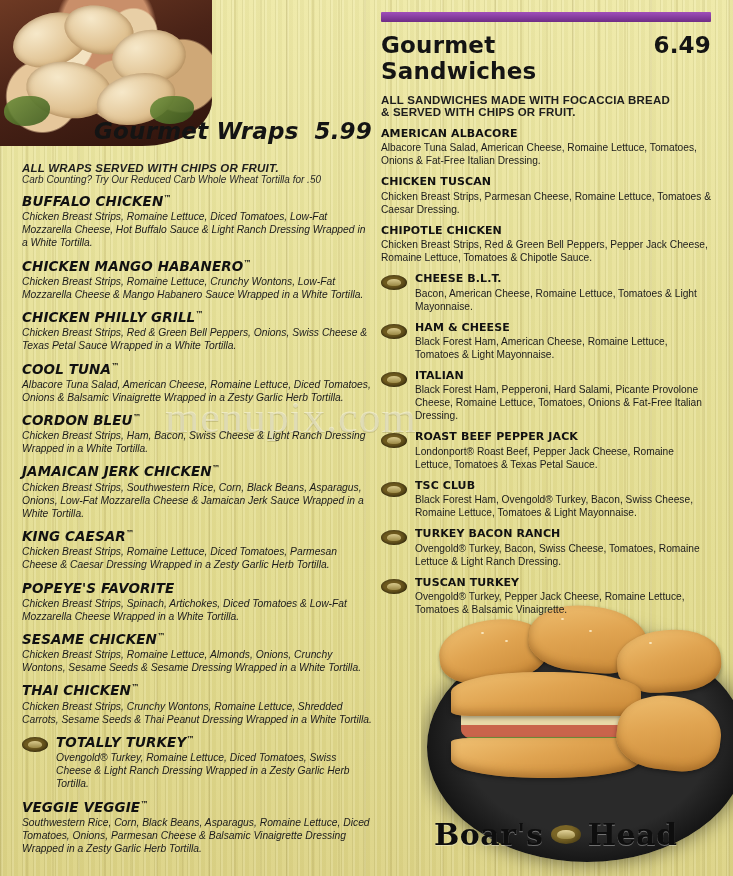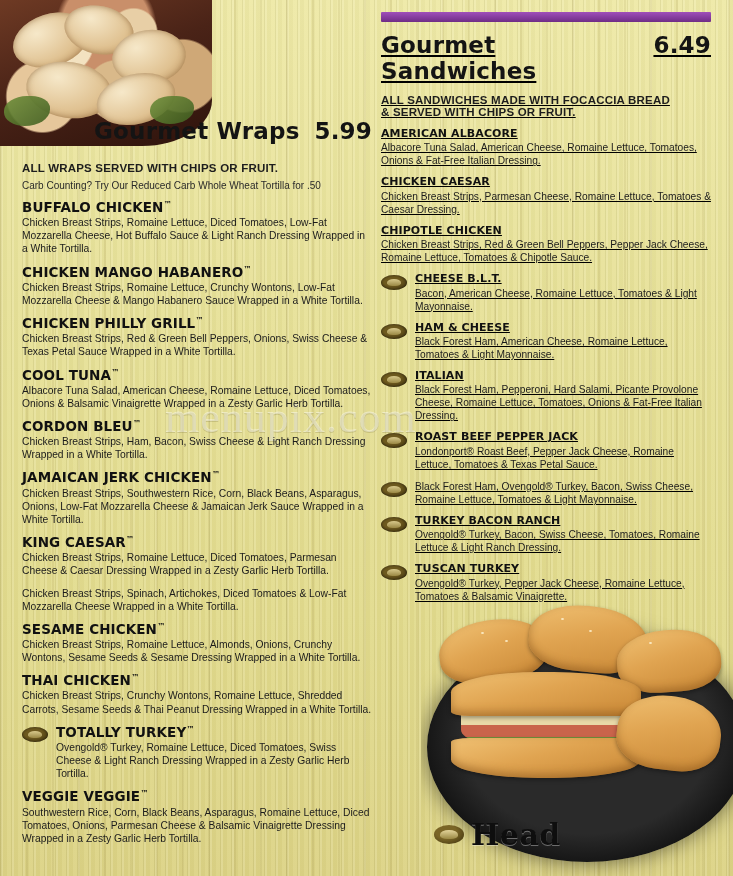--- a/index.html
+++ b/index.html
@@ -18,21 +18,21 @@
         rgba(255,255,255,0.12) 1px, rgba(255,255,255,0.12) 3px,
         rgba(0,0,0,0.02) 3px, rgba(0,0,0,0.02) 7px,
         rgba(255,255,255,0.05) 7px, rgba(255,255,255,0.05) 11px),
       repeating-linear-gradient(90deg,
         rgba(120,100,30,0.10) 0px, rgba(120,100,30,0.10) 2px,
         rgba(255,255,255,0) 2px, rgba(255,255,255,0) 26px),
       linear-gradient(180deg,#eee9a6 0%, #e7e198 35%, #e2db8d 70%, #dcd385 100%);
     overflow:hidden;
   }
   .col{position:absolute;top:0;}
-  .left{left:22px;width:350px;}
+  .left{left:22px;width:350px;font-style:italic;}
   .right{left:381px;width:330px;}
 
   
   #wrap-photo{
     position:absolute;left:0;top:0;width:212px;height:146px;
     border-bottom-right-radius:70px 46px;
     background:
       radial-gradient(circle at 30% 30%, #f3e2c0 0 16%, rgba(243,226,192,0) 17%),
       radial-gradient(circle at 63% 22%, #e8cfa6 0 13%, rgba(232,207,166,0) 14%),
       radial-gradient(circle at 20% 66%, #e6c79b 0 18%, rgba(230,199,155,0) 19%),
@@ -182,21 +182,21 @@
   </div>
 
   <div id="watermark">menupix.com</div>
 
   <div class="col left" style="top:118px;">
     <div class="section-title" style="padding-left:72px;">
       <span>Gourmet Wraps</span>
       <span class="price">5.99</span>
     </div>
     <div class="sub-note" style="margin-top:18px;">ALL WRAPS SERVED WITH CHIPS OR FRUIT.</div>
-    <div class="carb-note" style="margin-top:6px;margin-bottom:9px;">Carb Counting? Try Our Reduced Carb Whole Wheat Tortilla for .50</div>
+    <div class="carb-note" style="margin-bottom:9px;">Carb Counting? Try Our Reduced Carb Whole Wheat Tortilla for .50</div>
 
     <div id="left-items">
         <div class="item">
           <div class="item-name">BUFFALO CHICKEN<span class="tm">™</span></div>
           <div class="item-desc">Chicken Breast Strips, Romaine Lettuce, Diced Tomatoes, Low-Fat Mozzarella Cheese, Hot Buffalo Sauce &amp; Light Ranch Dressing Wrapped in a White Tortilla.</div>
         </div>
         <div class="item">
           <div class="item-name">CHICKEN MANGO HABANERO<span class="tm">™</span></div>
           <div class="item-desc">Chicken Breast Strips, Romaine Lettuce, Crunchy Wontons, Low-Fat Mozzarella Cheese &amp; Mango Habanero Sauce Wrapped in a White Tortilla.</div>
         </div>
@@ -214,20 +214,21 @@
         </div>
         <div class="item">
           <div class="item-name">JAMAICAN JERK CHICKEN<span class="tm">™</span></div>
           <div class="item-desc">Chicken Breast Strips, Southwestern Rice, Corn, Black Beans, Asparagus, Onions, Low-Fat Mozzarella Cheese &amp; Jamaican Jerk Sauce Wrapped in a White Tortilla.</div>
         </div>
         <div class="item">
           <div class="item-name">KING CAESAR<span class="tm">™</span></div>
           <div class="item-desc">Chicken Breast Strips, Romaine Lettuce, Diced Tomatoes, Parmesan Cheese &amp; Caesar Dressing Wrapped in a Zesty Garlic Herb Tortilla.</div>
         </div>
         <div class="item">
+          <div class="item-name">POPEYE'S FAVORITE</div>
           <div class="item-desc">Chicken Breast Strips, Spinach, Artichokes, Diced Tomatoes &amp; Low-Fat Mozzarella Cheese Wrapped in a White Tortilla.</div>
         </div>
         <div class="item">
           <div class="item-name">SESAME CHICKEN<span class="tm">™</span></div>
           <div class="item-desc">Chicken Breast Strips, Romaine Lettuce, Almonds, Onions, Crunchy Wontons, Sesame Seeds &amp; Sesame Dressing Wrapped in a White Tortilla.</div>
         </div>
         <div class="item">
           <div class="item-name">THAI CHICKEN<span class="tm">™</span></div>
           <div class="item-desc">Chicken Breast Strips, Crunchy Wontons, Romaine Lettuce, Shredded Carrots, Sesame Seeds &amp; Thai Peanut Dressing Wrapped in a White Tortilla.</div>
         </div>
@@ -236,35 +237,35 @@
           <div class="item-name">TOTALLY TURKEY<span class="tm">™</span></div>
           <div class="item-desc">Ovengold® Turkey, Romaine Lettuce, Diced Tomatoes, Swiss Cheese &amp; Light Ranch Dressing Wrapped in a Zesty Garlic Herb Tortilla.</div>
         </div>
         <div class="item">
           <div class="item-name">VEGGIE VEGGIE<span class="tm">™</span></div>
           <div class="item-desc">Southwestern Rice, Corn, Black Beans, Asparagus, Romaine Lettuce, Diced Tomatoes, Onions, Parmesan Cheese &amp; Balsamic Vinaigrette Dressing Wrapped in a Zesty Garlic Herb Tortilla.</div>
         </div>
       </div>
   </div>
 
-  <div class="col right" style="top:12px;text-decoration:underline;">
+  <div class="col right" style="top:12px;">
     <div class="purple-bar"></div>
     <div class="section-title" style="margin-top:10px;">
       <span>Gourmet Sandwiches</span>
       <span class="price">6.49</span>
     </div>
     <div class="sub-note" style="margin-top:10px;margin-bottom:10px;width:300px;">ALL SANDWICHES MADE WITH FOCACCIA BREAD &amp; SERVED WITH CHIPS OR FRUIT.</div>
 
     <div id="right-items">
         <div class="item">
           <div class="item-name">AMERICAN ALBACORE</div>
           <div class="item-desc">Albacore Tuna Salad, American Cheese, Romaine Lettuce, Tomatoes, Onions &amp; Fat-Free Italian Dressing.</div>
         </div>
         <div class="item">
-          <div class="item-name">CHICKEN CAESAR</div>
+          <div class="item-name">CHICKEN TUSCAN</div>
           <div class="item-desc">Chicken Breast Strips, Parmesan Cheese, Romaine Lettuce, Tomatoes &amp; Caesar Dressing.</div>
         </div>
         <div class="item">
           <div class="item-name">CHIPOTLE CHICKEN</div>
           <div class="item-desc">Chicken Breast Strips, Red &amp; Green Bell Peppers, Pepper Jack Cheese, Romaine Lettuce, Tomatoes &amp; Chipotle Sauce.</div>
         </div>
         <div class="item with-logo">
           <span class="boars-mark"></span>
           <div class="item-name">CHEESE B.L.T.</div>
           <div class="item-desc">Bacon, American Cheese, Romaine Lettuce, Tomatoes &amp; Light Mayonnaise.</div>
@@ -279,33 +280,35 @@
           <div class="item-name">ITALIAN</div>
           <div class="item-desc">Black Forest Ham, Pepperoni, Hard Salami, Picante Provolone Cheese, Romaine Lettuce, Tomatoes, Onions &amp; Fat-Free Italian Dressing.</div>
         </div>
         <div class="item with-logo">
           <span class="boars-mark"></span>
           <div class="item-name">ROAST BEEF PEPPER JACK</div>
           <div class="item-desc">Londonport® Roast Beef, Pepper Jack Cheese, Romaine Lettuce, Tomatoes &amp; Texas Petal Sauce.</div>
         </div>
         <div class="item with-logo">
           <span class="boars-mark"></span>
+          <div class="item-name">TSC CLUB</div>
           <div class="item-desc">Black Forest Ham, Ovengold® Turkey, Bacon, Swiss Cheese, Romaine Lettuce, Tomatoes &amp; Light Mayonnaise.</div>
         </div>
         <div class="item with-logo">
           <span class="boars-mark"></span>
           <div class="item-name">TURKEY BACON RANCH</div>
           <div class="item-desc">Ovengold® Turkey, Bacon, Swiss Cheese, Tomatoes, Romaine Lettuce &amp; Light Ranch Dressing.</div>
         </div>
         <div class="item with-logo">
           <span class="boars-mark"></span>
           <div class="item-name">TUSCAN TURKEY</div>
           <div class="item-desc">Ovengold® Turkey, Pepper Jack Cheese, Romaine Lettuce, Tomatoes &amp; Balsamic Vinaigrette.</div>
         </div>
       </div>
   </div>
 
   <div id="brand">
+    <span>Boar's</span>
     <span class="oval"></span>
     <span>Head</span>
   </div>
 
 </div>
 
 </body></html>

